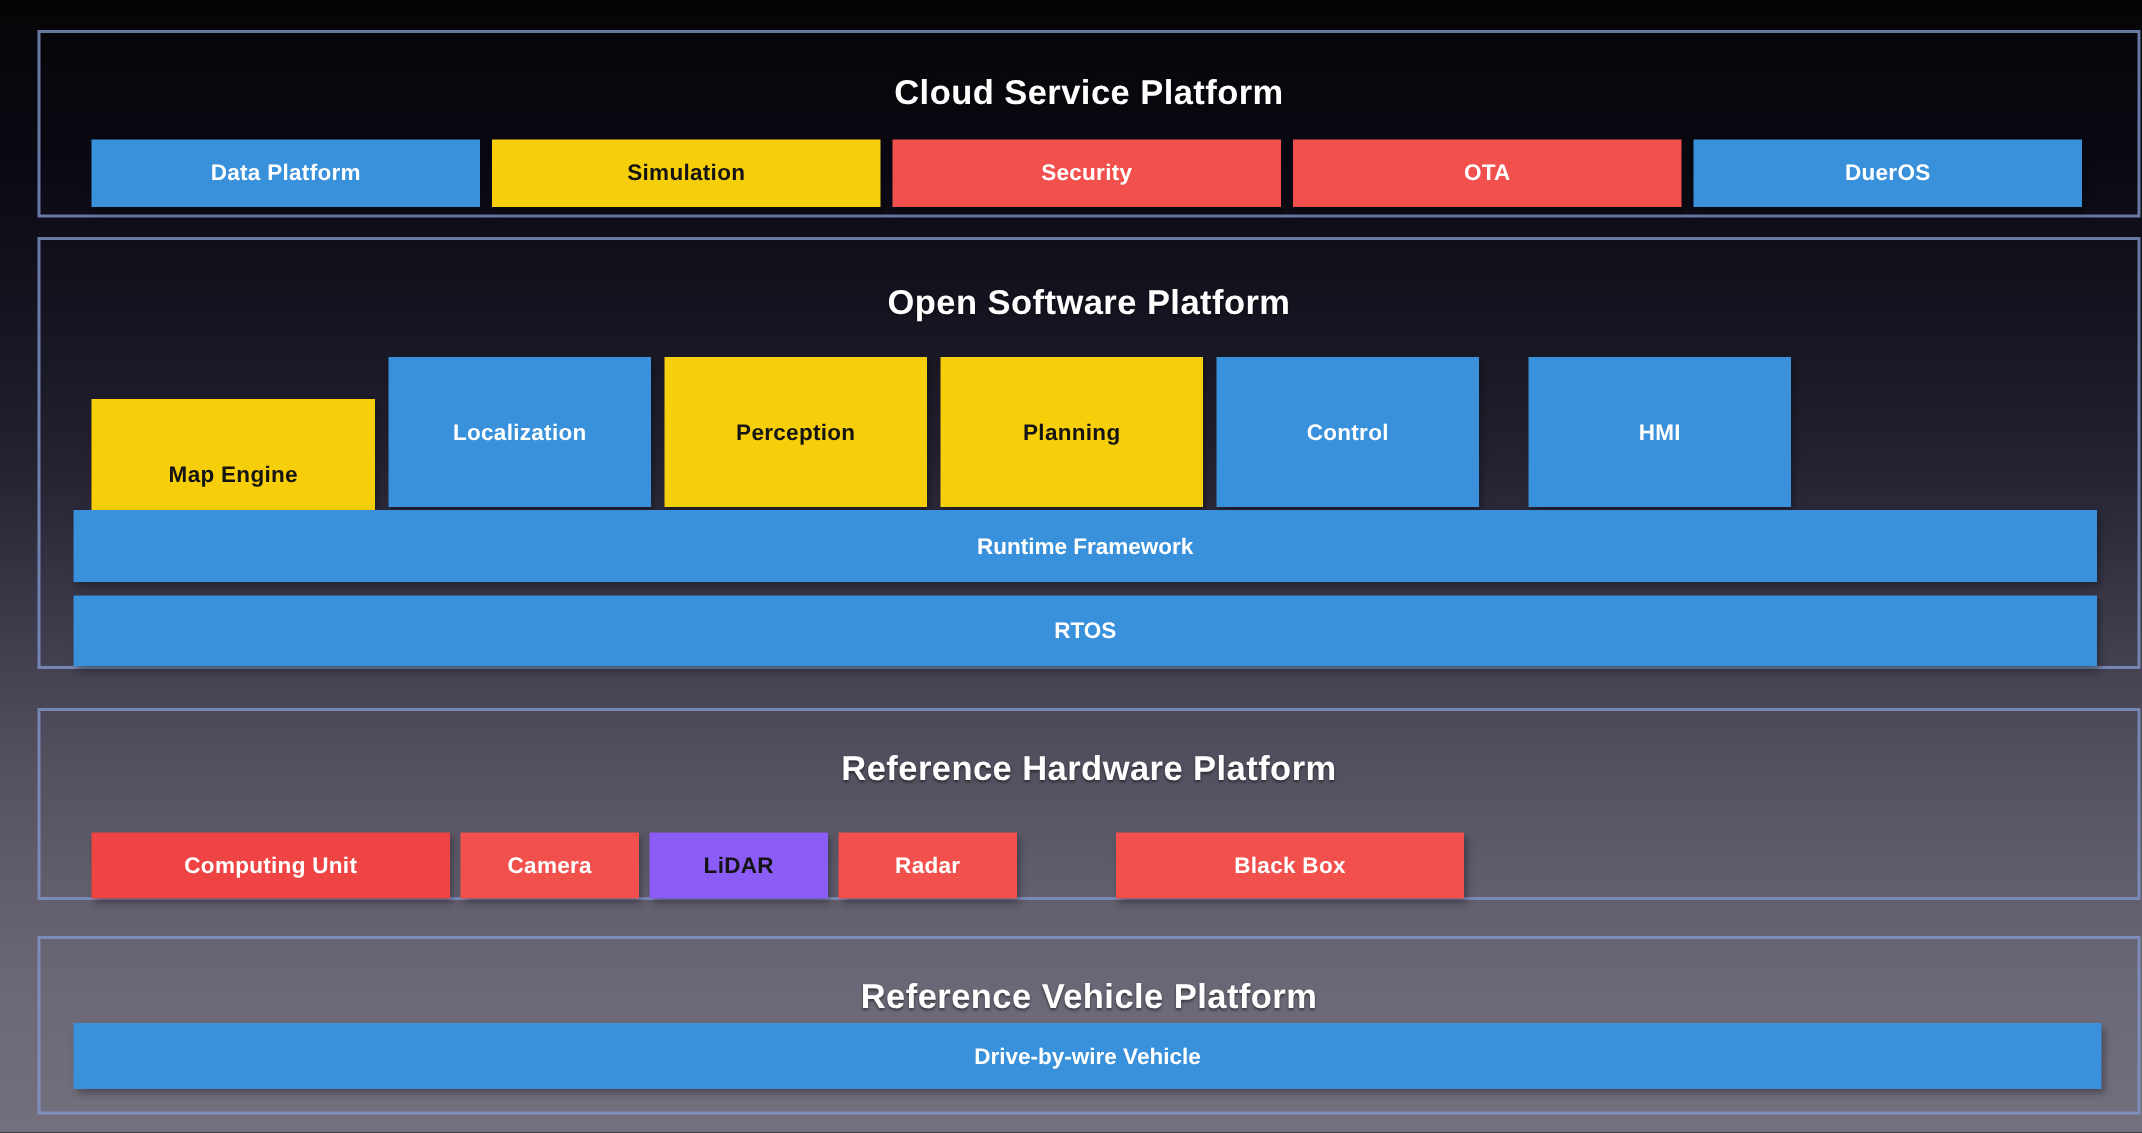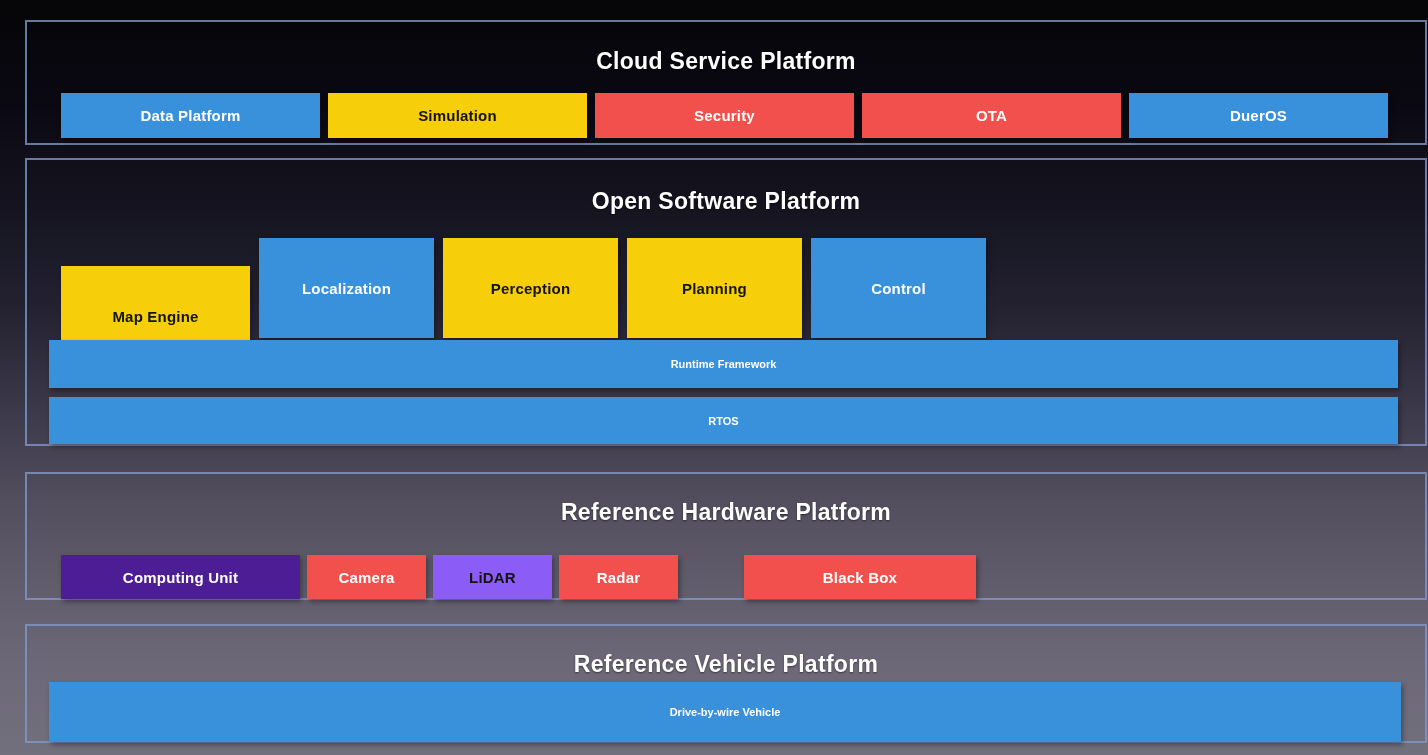--- a/index.html
+++ b/index.html
@@ -55,42 +55,42 @@
     position: absolute; top: 66px; left: 22px;
     height: 100px; display: flex; gap: 9px;
   }
   #sec-software .block { height: 100px; }
   .mod-wide   { width: 189px; margin-top: 28px; }
   .mod        { width: 175px; }
   .gap-before { margin-left: 24px; }
   .bar {
     position: absolute; left: 22px; width: 1349px;
     display: flex; align-items: center; justify-content: center;
-    font-size: 11px; font-weight: bold;
+    font-size: 15px; font-weight: bold;
     box-shadow: 2px 3px 5px rgba(0,0,0,0.35);
   }
   #bar-runtime { top: 180px; height: 48px; }
   #bar-rtos    { top: 237px; height: 47px; }
   
   #sec-hardware { top: 460px; height: 128px; }
   #sec-hardware .section-title { top: 13px; }
   #sec-hardware .row {
     position: absolute; top: 69px; left: 22px;
     height: 44px; display: flex; gap: 7px;
   }
   #sec-hardware .block { height: 44px; }
   .hw-computing { width: 239px; }
   .hw-sensor    { width: 119px; }
   .hw-hmi       { width: 190px; }
   .hw-blackbox  { width: 232px; }
   .hw-gap       { margin-left: 59px; }
   
   #sec-vehicle { top: 612px; height: 119px; }
   #sec-vehicle .section-title { top: 13px; }
-  #bar-vehicle { top: 56px; height: 60px; width: 1352px; }
+  #bar-vehicle { top: 56px; height: 44px; width: 1352px; }
 </style>
 </head>
 <body>
 
 <div class="section" id="sec-cloud">
   <div class="section-title">Cloud Service Platform</div>
   <div class="row">
     <div class="block" style="background: rgb(57, 144, 219); color: rgb(255, 255, 255);">Data Platform</div>
     <div class="block" style="background: rgb(247, 206, 10); color: rgb(20, 20, 20);">Simulation</div>
     <div class="block" style="background: rgb(242, 80, 77); color: rgb(255, 255, 255);">Security</div>
@@ -100,29 +100,30 @@
 </div>
 
 <div class="section" id="sec-software">
   <div class="section-title">Open Software Platform</div>
   <div class="modules">
     <div class="block mod-wide" style="background: rgb(247, 206, 10); color: rgb(20, 20, 20);">Map Engine</div>
     <div class="block mod" style="background: rgb(57, 144, 219); color: rgb(255, 255, 255);">Localization</div>
     <div class="block mod" style="background: rgb(247, 206, 10); color: rgb(20, 20, 20);">Perception</div>
     <div class="block mod" style="background: rgb(247, 206, 10); color: rgb(20, 20, 20);">Planning</div>
     <div class="block mod" style="background: rgb(57, 144, 219); color: rgb(255, 255, 255);">Control</div>
+    <div class="block mod gap-before" style="background: rgb(57, 144, 219); color: rgb(255, 255, 255);">HMI</div>
   </div>
   <div class="bar" id="bar-runtime" style="background: rgb(57, 144, 219); color: rgb(255, 255, 255);">Runtime Framework</div>
   <div class="bar" id="bar-rtos" style="background: rgb(57, 144, 219); color: rgb(255, 255, 255);">RTOS</div>
 </div>
 
 <div class="section" id="sec-hardware">
   <div class="section-title">Reference Hardware Platform</div>
   <div class="row">
-    <div class="block hw-computing" style="background: #4c1d95; color: rgb(255, 255, 255);">Computing Unit</div>
+    <div class="block hw-computing" style="background: #ef4444; color: rgb(255, 255, 255);">Computing Unit</div>
     <div class="block hw-sensor" style="background: rgb(242, 80, 77); color: rgb(255, 255, 255);">Camera</div>
     <div class="block hw-sensor" style="background: #8b5cf6; color: rgb(20, 20, 20); text-align: center;">LiDAR</div>
     <div class="block hw-sensor" style="background: rgb(242, 80, 77); color: rgb(255, 255, 255);">Radar</div>
     <div class="block hw-blackbox hw-gap" style="background: rgb(242, 80, 77); color: rgb(255, 255, 255);">Black Box</div>
   </div>
 </div>
 
 <div class="section" id="sec-vehicle">
   <div class="section-title">Reference Vehicle Platform</div>
   <div class="bar" id="bar-vehicle" style="background: rgb(57, 144, 219); color: rgb(255, 255, 255);">Drive-by-wire Vehicle</div>

